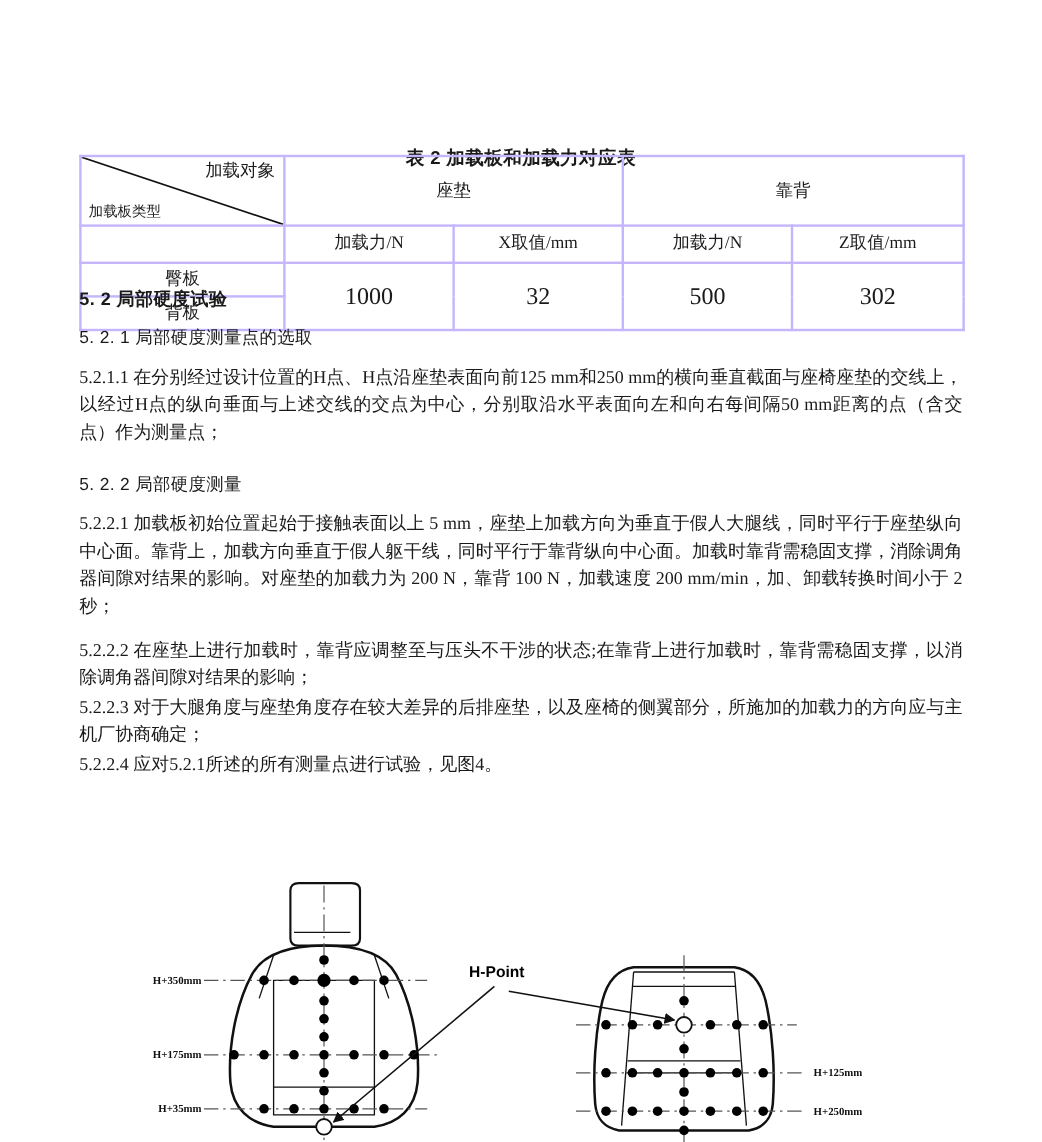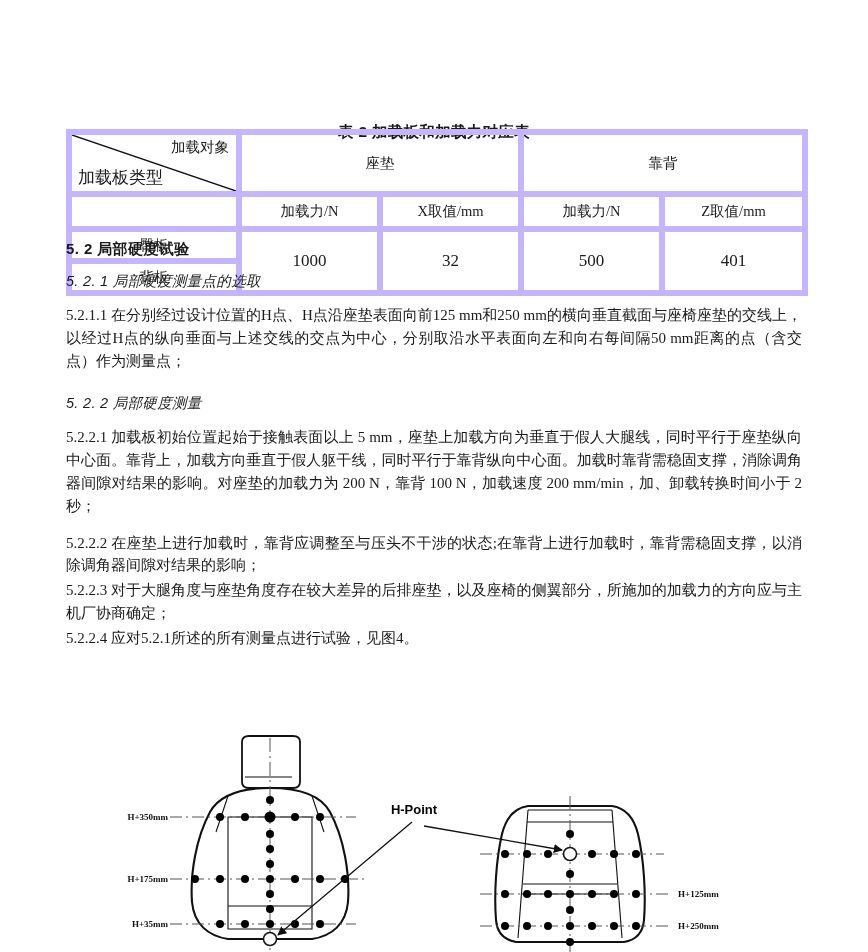--- a/index.html
+++ b/index.html
@@ -43,21 +43,21 @@
     top: 129px;
     width: 736px;
   }
   table.loadtable {
     border-collapse: collapse;
     width: 736px;
     font-size: 14.5px;
     table-layout: fixed;
   }
   table.loadtable td {
-    border: 6px solid #c4b5fd;
+    border: 2px solid #c4b5fd;
     text-align: center;
     vertical-align: middle;
     padding: 2px 3px;
     line-height: 1.25;
   }
   .c-corner  { width: 170px; }
   .c-a       { width: 141px; }
   .c-b       { width: 141px; }
   .c-c       { width: 141px; }
   .c-d       { width: 143px; }
@@ -78,27 +78,27 @@
     position: absolute;
     right: 7px;
     top: 3px;
     font-size: 14.5px;
     white-space: nowrap;
   }
   td.diag .typ {
     position: absolute;
     left: 6px;
     bottom: 3px;
-    font-size: 17px;
+    font-size: 12px;
     white-space: nowrap;
   }
   .row-h2 td { height: 25px; }
   .row-p td { height: 22px; }
   .merged-val {
-    font-size: 17px;
+    font-size: 20px;
   }
 
   
   .body-col {
     position: absolute;
     left: 66px;
     width: 736px;
     top: 240px;
   }
   h2.sec {
@@ -107,21 +107,20 @@
     font-weight: bold;
     margin: 0 0 13px 0;
     letter-spacing: 0.4px;
   }
   h3.subsec {
     font-family: "Liberation Sans", "DejaVu Sans", sans-serif;
     font-size: 14.5px;
     font-weight: normal;
     margin: 0 0 13px 0;
     letter-spacing: 0.3px;
-    font-style: italic;
   }
   p.para {
     font-size: 15px;
     line-height: 1.52;
     margin: 0 0 2px 0;
     text-align: justify;
     text-justify: inter-ideograph;
   }
   p.para.gap  { margin-top: 12px; }
   p.para.gap2 { margin-top: 14px; }
@@ -194,21 +193,21 @@
           <td>加载力/N</td>
           <td>X取值/mm</td>
           <td>加载力/N</td>
           <td>Z取值/mm</td>
         </tr>
         <tr class="row-p">
           <td>臀板</td>
           <td rowspan="2" class="merged-val">1000</td>
           <td rowspan="2" class="merged-val">32</td>
           <td rowspan="2" class="merged-val">500</td>
-          <td rowspan="2" class="merged-val">401</td>
+          <td rowspan="2" class="merged-val">302</td>
         </tr>
         <tr class="row-p">
           <td>背板</td>
         </tr>
       </tbody>
     </table>
   </div>
 
   <div class="body-col">
     <h2 class="sec">5. 2   局部硬度试验</h2>

